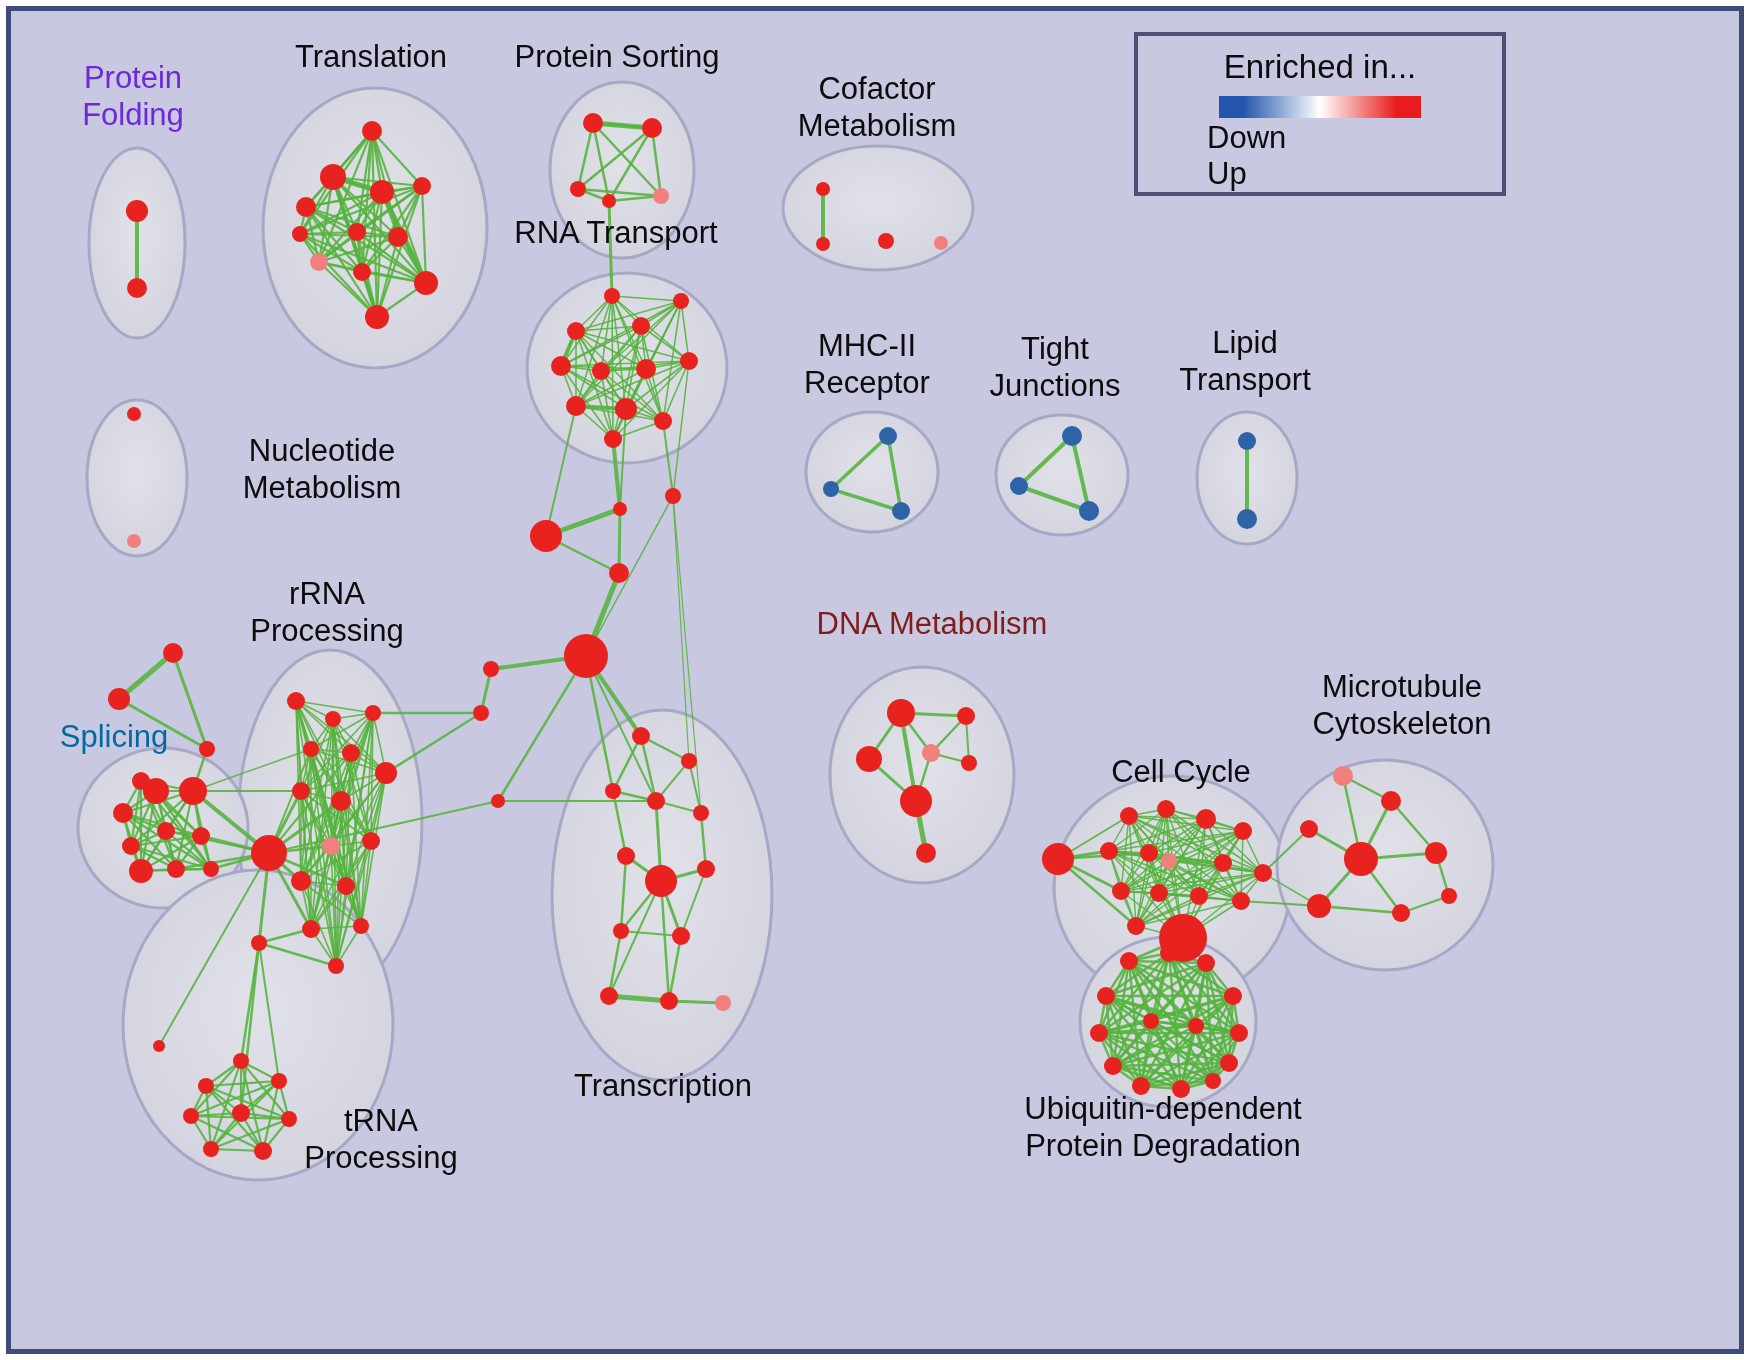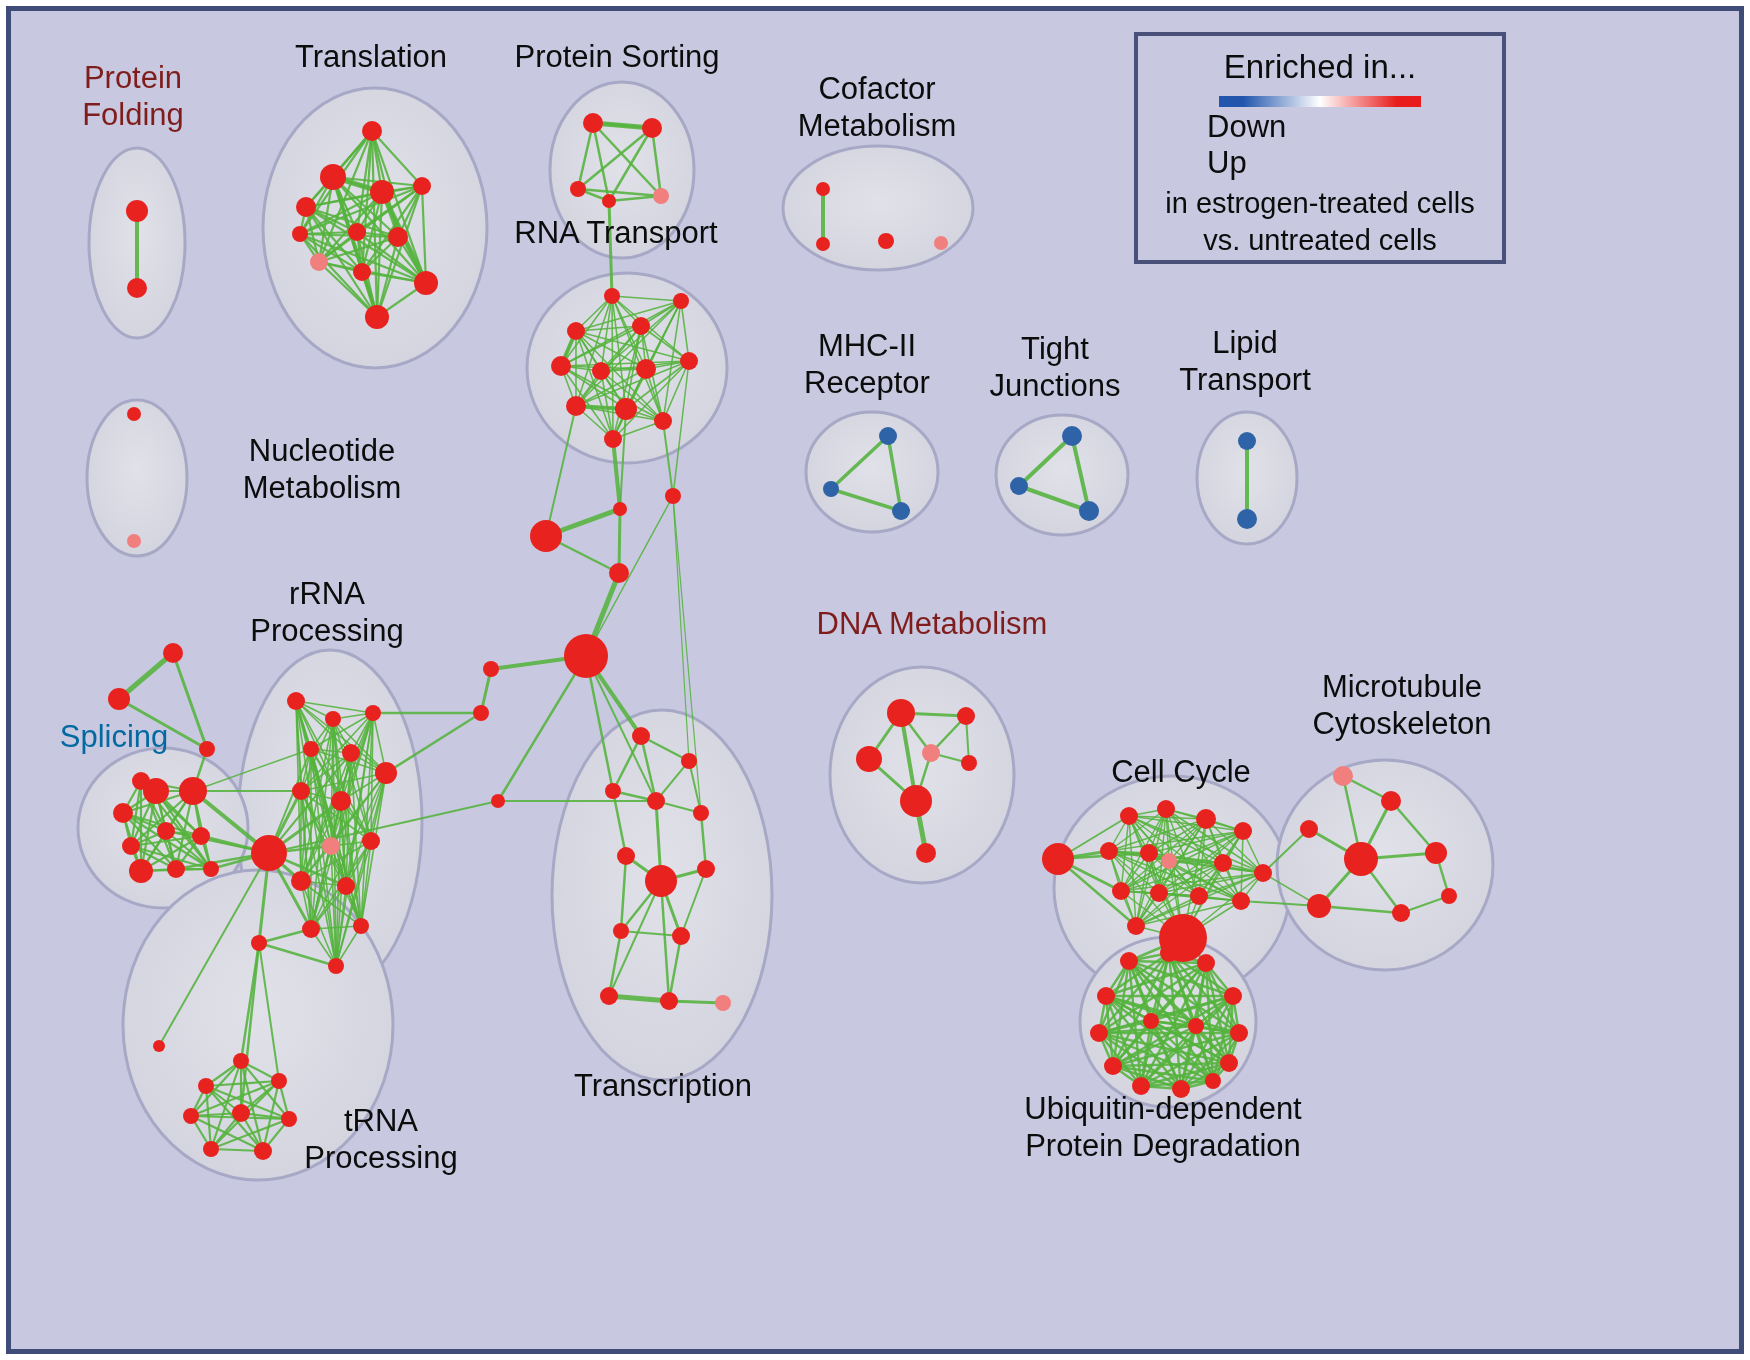--- a/index.html
+++ b/index.html
@@ -12,21 +12,21 @@
     border:5px solid #3f4c78;box-sizing:border-box;
   }
   #net{position:absolute;left:0;top:0;}
   #labels{position:absolute;inset:0;pointer-events:none;}
   .cluster-label{
     position:absolute;transform:translate(-50%,-50%);
     text-align:center;white-space:pre-line;
     font-size:31px;line-height:1.18;color:#0c0c0c;
   }
   .legend{
-    position:absolute;left:1134px;top:32px;width:372px;height:232px;
+    position:absolute;left:1134px;top:32px;width:372px;height:164px;
     border:4px solid #4a5178;box-sizing:border-box;
     display:flex;flex-direction:column;align-items:center;
     padding-top:12px;color:#0c0c0c;
   }
   .legend-title{font-size:33px;}
   .legend-bar{width:202px;height:46px;margin-top:10px;}
   .legend-scale{width:226px;display:flex;justify-content:space-between;
     font-size:31px;margin-top:2px;flex-direction:column;}
   .legend-sub{font-size:29px;line-height:1.3;text-align:center;}
   .legend-subwrap{margin-top:4px;}
@@ -848,21 +848,21 @@
         <circle cx="1019" cy="486" r="9" fill="#2f63a8"></circle>
         <circle cx="1089" cy="511" r="10" fill="#2f63a8"></circle>
         <circle cx="1247" cy="441" r="9" fill="#2f63a8"></circle>
         <circle cx="1247" cy="519" r="10" fill="#2f63a8"></circle>
         <circle cx="134" cy="414" r="7" fill="#e8231f"></circle>
         <circle cx="134" cy="541" r="7" fill="#f07f7d"></circle>
       </g>
   </svg>
 
   <div id="labels">
-      <div class="cluster-label" style="left: 133px; top: 97px; color: #7f1d1d;">Protein
+      <div class="cluster-label" style="left: 133px; top: 97px; color: #6d28d9;">Protein
 Folding</div>
       <div class="cluster-label" style="left: 351px; top: 57px; color: rgb(12, 12, 12); margin-left: 20px;">Translation</div>
       <div class="cluster-label" style="left: 617px; top: 57px; color: rgb(12, 12, 12);">Protein Sorting</div>
       <div class="cluster-label" style="left: 616px; top: 233px; color: rgb(12, 12, 12);">RNA Transport</div>
       <div class="cluster-label" style="left: 877px; top: 108px; color: rgb(12, 12, 12);">Cofactor
 Metabolism</div>
       <div class="cluster-label" style="left: 867px; top: 365px; color: rgb(12, 12, 12);">MHC-II
 Receptor</div>
       <div class="cluster-label" style="left: 1055px; top: 368px; color: rgb(12, 12, 12);">Tight
 Junctions</div>
@@ -884,18 +884,14 @@
 Protein Degradation</div>
     </div>
 
   <div class="legend">
     <div class="legend-title">Enriched in...</div>
     <div class="legend-bar" id="legend-bar" style="background: linear-gradient(90deg, rgb(34, 86, 173) 0%, rgb(34, 86, 173) 12%, rgb(255, 255, 255) 50%, rgb(232, 28, 28) 88%, rgb(232, 28, 28) 100%);"></div>
     <div class="legend-scale">
       <span>Down</span>
       <span>Up</span>
     </div>
-    <div class="legend-subwrap">
-      <div class="legend-sub">in estrogen-treated cells</div>
-      <div class="legend-sub">vs. untreated cells</div>
-    </div>
   </div>
 </div>
 
 </body></html>

